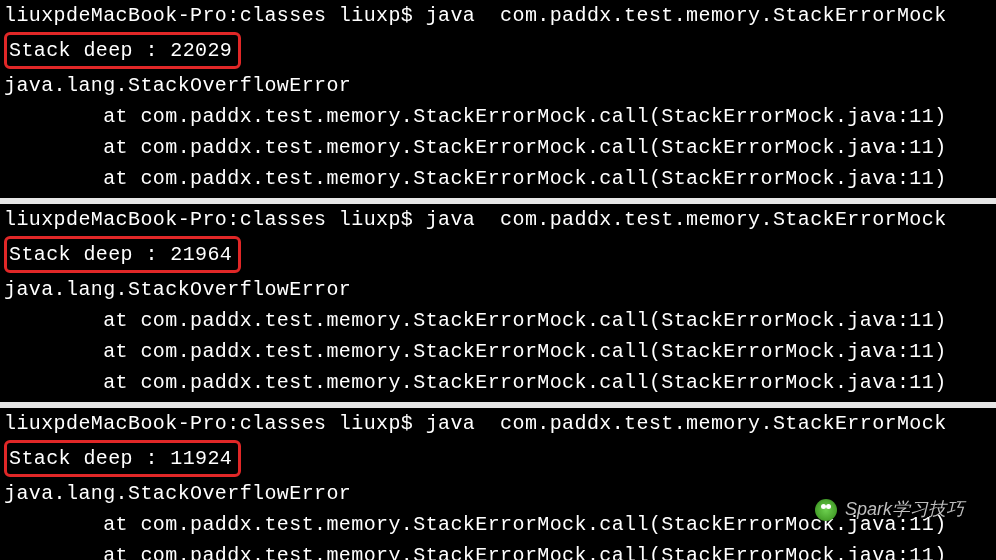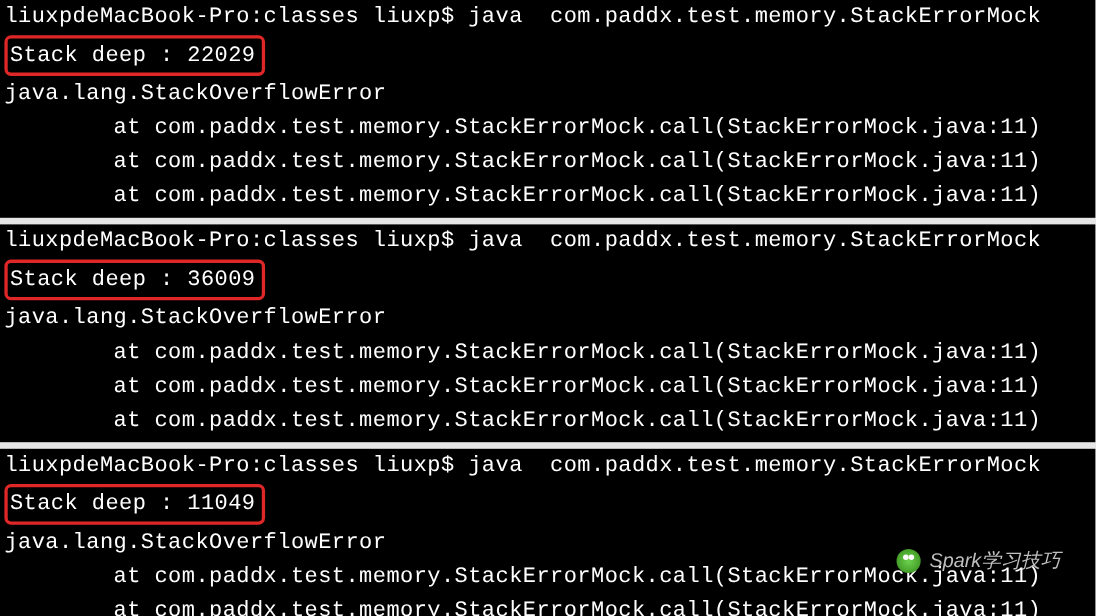--- a/index.html
+++ b/index.html
@@ -76,32 +76,32 @@
     </div>
     <div class="line">java.lang.StackOverflowError</div>
     <div class="line">        at com.paddx.test.memory.StackErrorMock.call(StackErrorMock.java:11)</div>
     <div class="line">        at com.paddx.test.memory.StackErrorMock.call(StackErrorMock.java:11)</div>
     <div class="line">        at com.paddx.test.memory.StackErrorMock.call(StackErrorMock.java:11)</div>
   </div>
 
   <div class="terminal-section">
     <div class="line">liuxpdeMacBook-Pro:classes liuxp$ java  com.paddx.test.memory.StackErrorMock</div>
     <div class="highlight-box">
-      <span class="line">Stack deep : 36009</span>
+      <span class="line">Stack deep : 21964</span>
     </div>
     <div class="line">java.lang.StackOverflowError</div>
     <div class="line">        at com.paddx.test.memory.StackErrorMock.call(StackErrorMock.java:11)</div>
     <div class="line">        at com.paddx.test.memory.StackErrorMock.call(StackErrorMock.java:11)</div>
     <div class="line">        at com.paddx.test.memory.StackErrorMock.call(StackErrorMock.java:11)</div>
   </div>
 
   <div class="terminal-section">
     <div class="line">liuxpdeMacBook-Pro:classes liuxp$ java  com.paddx.test.memory.StackErrorMock</div>
     <div class="highlight-box">
-      <span class="line">Stack deep : 11049</span>
+      <span class="line">Stack deep : 11924</span>
     </div>
     <div class="line">java.lang.StackOverflowError</div>
     <div class="line">        at com.paddx.test.memory.StackErrorMock.call(StackErrorMock.java:11)</div>
     <div class="line">        at com.paddx.test.memory.StackErrorMock.call(StackErrorMock.java:11)</div>
     
   </div>
 
   <div class="watermark">
     <div class="wm-icon"></div>
     <span>Spark学习技巧</span>

